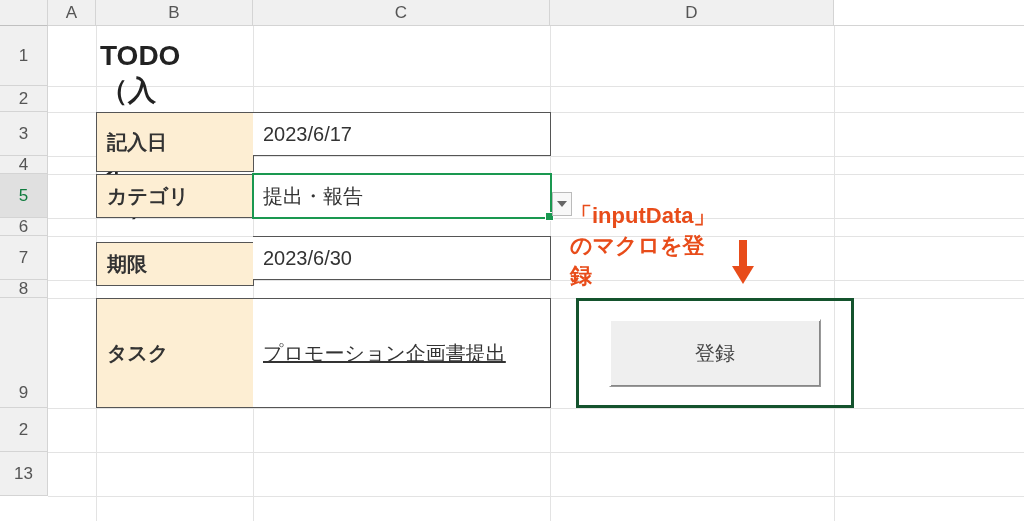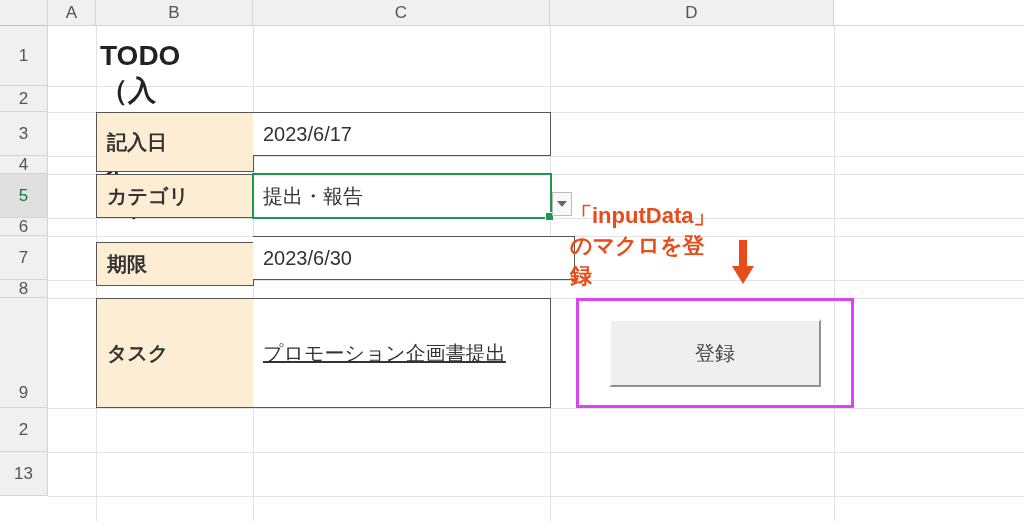--- a/index.html
+++ b/index.html
@@ -135,21 +135,21 @@
       font-size: 22px;
     }
     .arrow-down {
       position: absolute;
       color: #e84c1a;
     }
     .arrow-down svg { width: 22px; height: 44px; }
 
     .btn-frame {
       position: absolute;
-      border: 3px solid #d946ef;
+      border: 3px solid #14532d;
       display: flex;
       align-items: center;
       justify-content: center;
     }
     .register-btn {
       width: 212px;
       height: 68px;
       background: #efefef;
       border: 1px solid #999;
       border-top-color: #fff;
@@ -216,21 +216,21 @@
     <div class="value-cell" style="left:205px;top:148px;width:298px;height:44px;border-left:none">提出・報告</div>
 
     <div class="selected-cell" style="left:204px;top:147px;width:300px;height:46px"></div>
     <div class="dropdown-btn" style="left:504px;top:166px">
       <svg viewBox="0 0 10 6">
           <path d="M0 0 L5 6 L10 0 Z" fill="#666"></path>
         </svg>
     </div>
 
     <div class="label-cell" style="left:48px;top:216px;width:158px;height:44px">期限</div>
-    <div class="value-cell" style="left:205px;top:210px;width:322px;height:44px;border-left:none">2023/6/30</div>
+    <div class="value-cell" style="left:205px;top:210px;width:298px;height:44px;border-left:none">2023/6/30</div>
 
     <div class="label-cell task-label" style="left:48px;top:272px;width:158px">タスク</div>
     <div class="value-cell task-value" style="left:205px;top:272px;width:298px;border-left:none">プロモーション企画書提出</div>
 
     <div class="annotation" style="left:522px;top:175px">「inputData」のマクロを登録</div>
     <div class="arrow-down" style="left:684px;top:214px">
       <svg viewBox="0 0 22 44">
           <rect x="7" y="0" width="8" height="28" fill="#e84c1a"></rect>
           <path d="M0 26 L11 44 L22 26 Z" fill="#e84c1a"></path>
         </svg>

